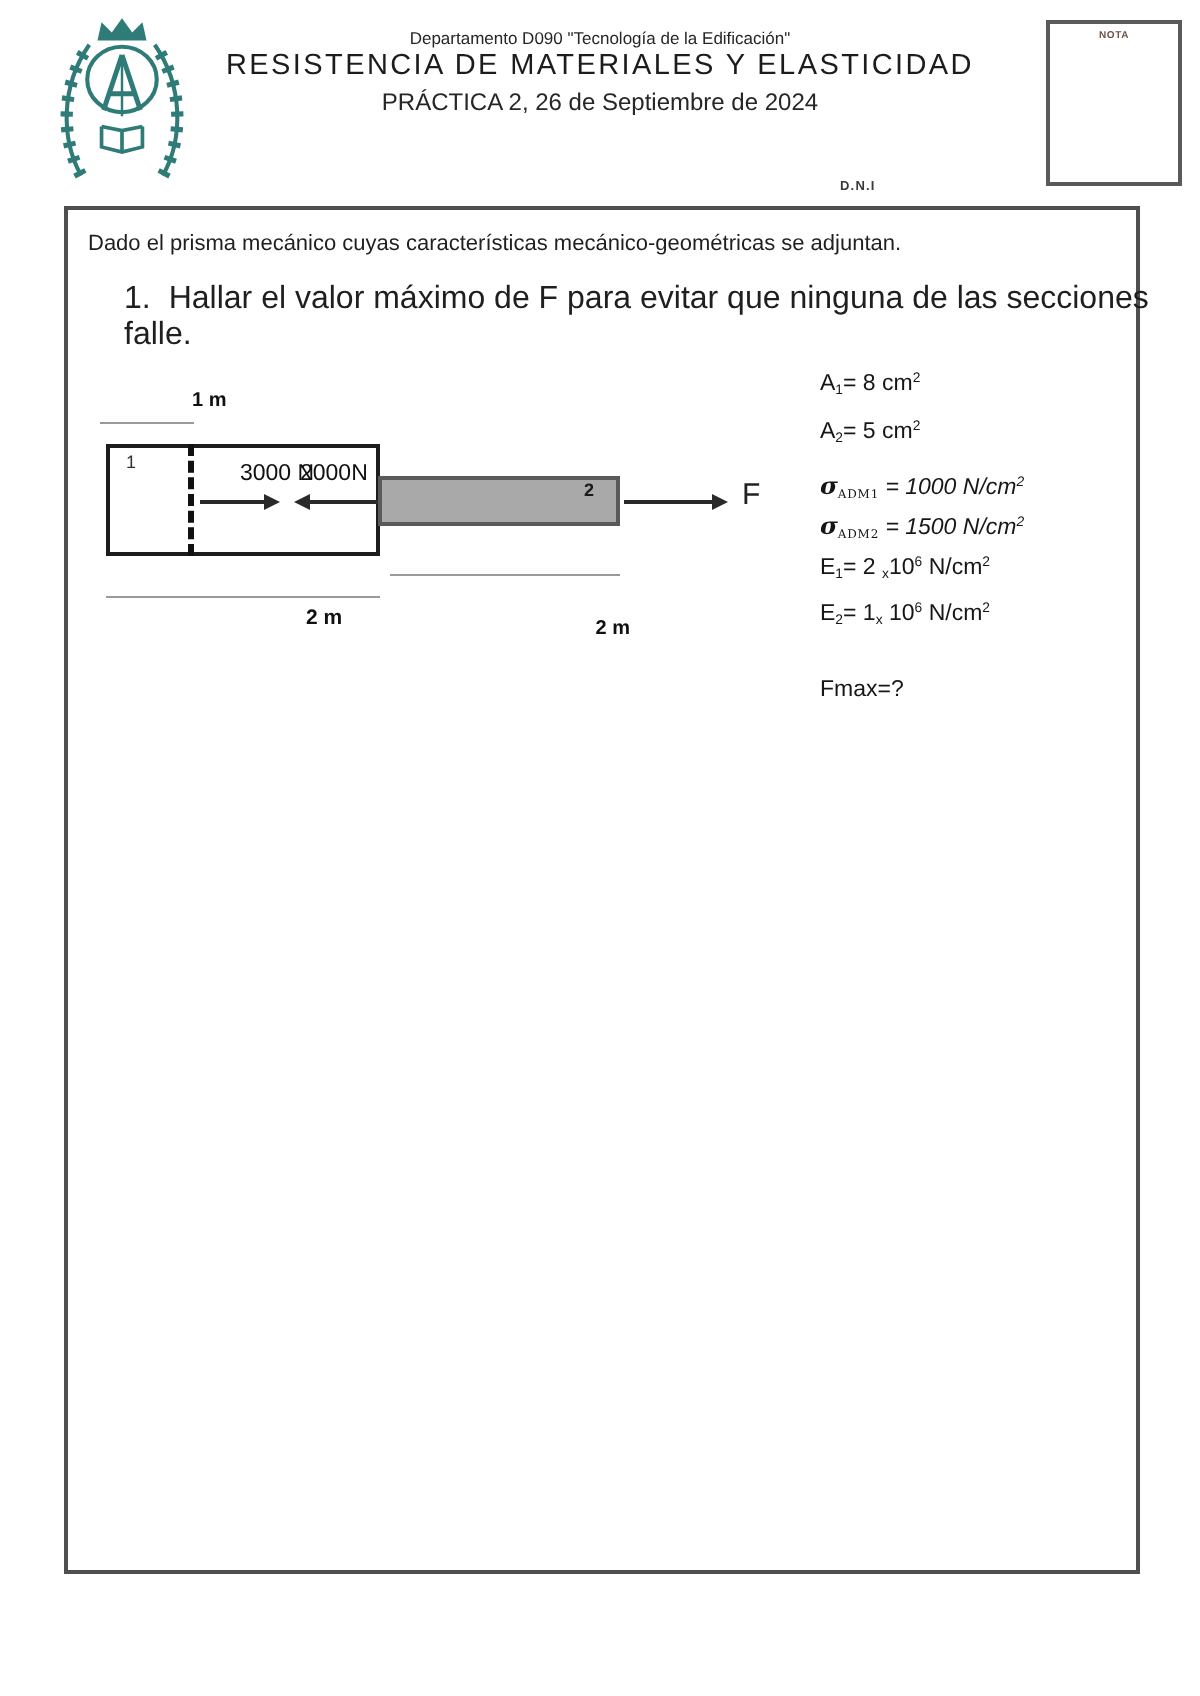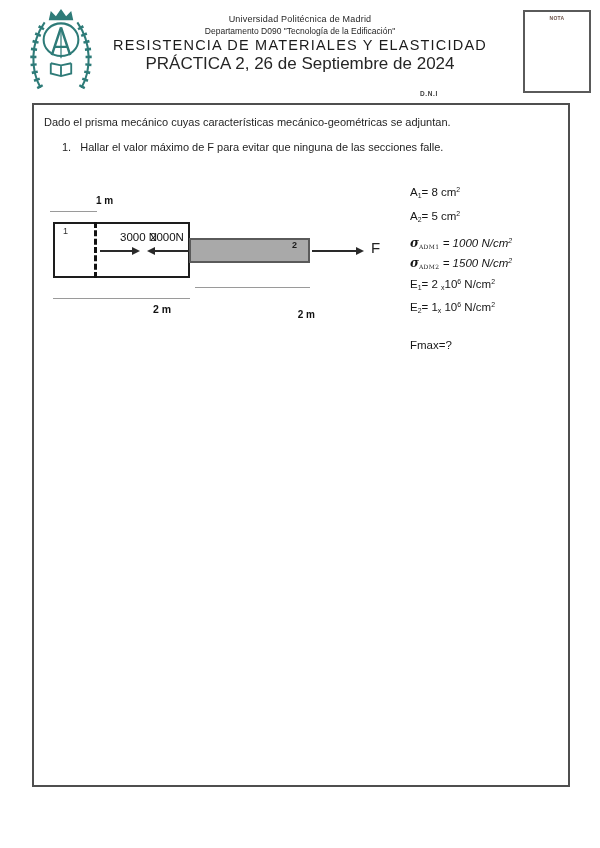--- a/index.html
+++ b/index.html
@@ -17,40 +17,40 @@
   .logo-wrap { position: absolute; left: 24px; top: 6px; width: 74px; height: 92px; }
   .logo-wrap svg { width: 100%; height: 100%; }
   .header-text {
     position: absolute; left: 70px; top: 13px; width: 460px;
     text-align: center; color: #262626;
   }
   .ht-university { font-size: 9px; line-height: 12px; letter-spacing: 0.2px; }
   .ht-school { font-size: 11.5px; line-height: 14px; letter-spacing: 0.2px; }
   .ht-department { font-size: 8.5px; line-height: 12px; }
   .ht-course { font-size: 14.5px; line-height: 17px; font-weight: normal; letter-spacing: 1.2px; color: #1c1c1c; }
-  .ht-session { font-size: 17px; line-height: 15px; margin-top: 2px; }
+  .ht-session { font-size: 12px; line-height: 15px; margin-top: 2px; }
   .nota-box {
     position: absolute; left: 523px; top: 10px; width: 68px; height: 83px;
     border: 2px solid #5a5a5a; background: #fff;
   }
   .nota-label {
     display: block; text-align: center; margin-top: 3px;
     font-size: 5px; font-weight: bold; color: #6b5147; letter-spacing: 0.3px;
   }
   .dni-label {
     position: absolute; left: 420px; top: 90px;
     font-size: 6.5px; font-weight: bold; letter-spacing: 0.6px; color: #3a3a3a;
   }
   
   .main-box {
     position: absolute; left: 32px; top: 103px; width: 538px; height: 684px;
     border: 2px solid #4f4f4f; background: #fff;
   }
   .intro-text { position: absolute; left: 44px; top: 116px; width: 510px; font-size: 11px; }
-  .question-line { position: absolute; left: 62px; top: 141px; font-size: 11px; }
+  .question-line { position: absolute; left: 62px; top: 141px; font-size: 16px; }
   .q-number { margin-right: 9px; }
   
   .dim-label { position: absolute; font-size: 10px; font-weight: bold; color: #111; margin-left: 40px; }
   .dim-line { position: absolute; height: 1px; background: #9a9a9a; }
   .member1 {
     position: absolute; left: 53px; top: 222px; width: 137px; height: 56px;
     border: 2px solid #1d1d1d; background: #fff;
   }
   .member1-label { position: absolute; left: 63px; top: 226px; font-size: 9px; color: #333; }
   .interface-dash {
@@ -98,21 +98,20 @@
         <path d="M24,14 L26,5 L31,10 L36,3 L41,10 L46,5 L48,14 Z" fill="currentColor" stroke="none"></path>
         <ellipse cx="36" cy="33" rx="17" ry="16"></ellipse>
         <path d="M36,21 L27,48 M36,21 L45,48 M30,40 L42,40" stroke-width="2.4"></path>
         <path d="M36,21 L36,51" stroke-width="1.2"></path>
         <path d="M26,56 L36,58 L46,56 M26,56 L26,66 L36,68.5 L46,66 L46,56 M36,58 L36,68.5" stroke-width="1.8"></path>
       </g>
     </svg>
   </div>
 
   <div class="header-text">
-    <div class="ht-university">Universidad Politécnica de Madrid</div>
     <div class="ht-department">Departamento D090 "Tecnología de la Edificación"</div>
     <div class="ht-course">RESISTENCIA  DE  MATERIALES  Y  ELASTICIDAD</div>
     <div class="ht-session">PRÁCTICA 2, 26 de Septiembre de 2024</div>
   </div>
 
   <div class="nota-box">
     <span class="nota-label">NOTA</span>
   </div>
 
   <div class="dni-label">D.N.I</div>

